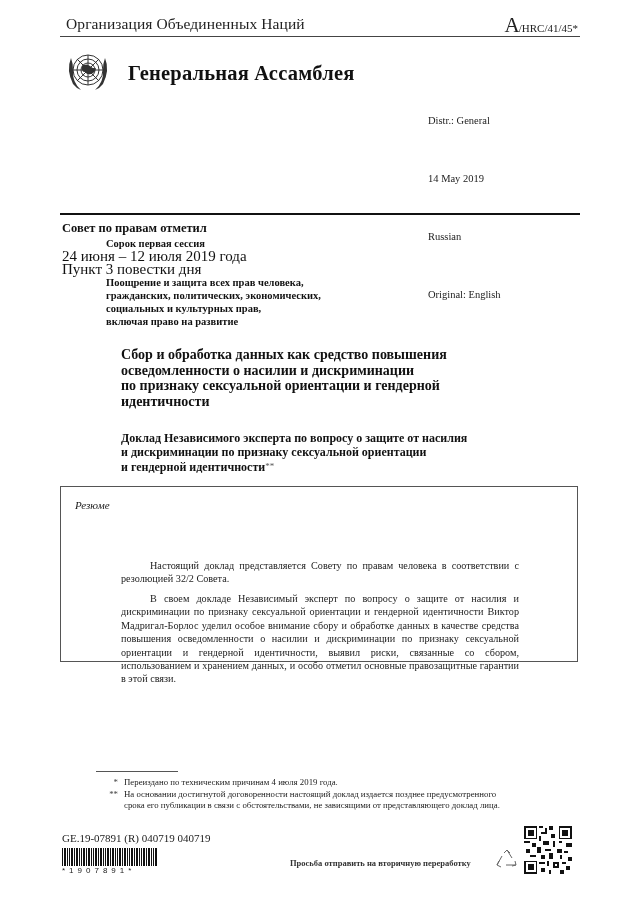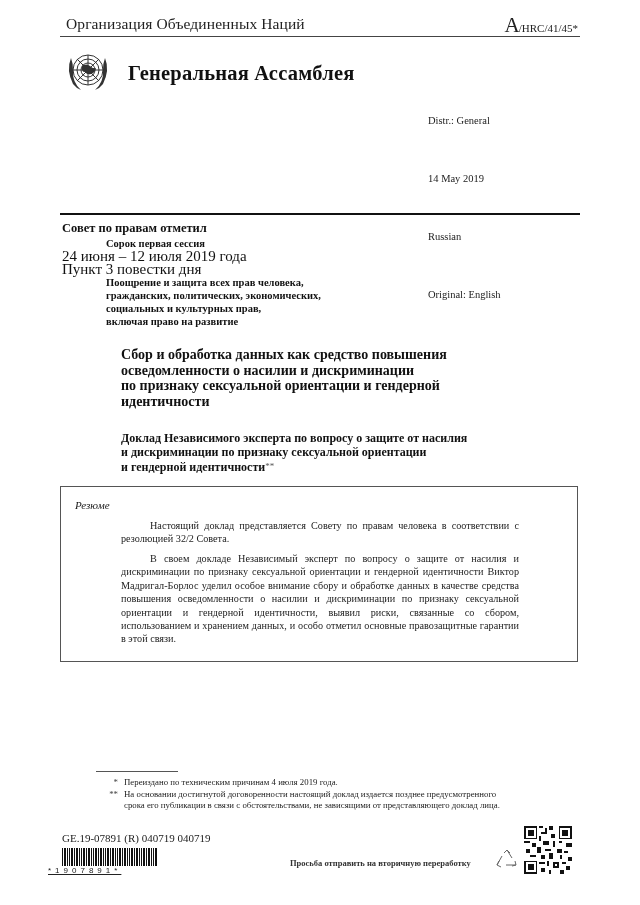--- a/index.html
+++ b/index.html
@@ -19,31 +19,31 @@
     .rule-thick { left: 60px; top: 213px; width: 520px; height: 2px; background: #111; }
     .council { left: 62px; top: 222px; font-size: 12px; line-height: 13px; color: #111; }
     .council .c-title { font-weight: bold; font-size: 12.5px; margin-bottom: 2px; }
     .council .c-bold { font-weight: bold; font-size: 10.5px; margin-left: 44px; }
     .council .c-reg { font-size: 15px; }
     .main-title { left: 121px; top: 347px; font-size: 14px; line-height: 15.5px; font-weight: bold; color: #111; width: 400px; }
     .subtitle { left: 121px; top: 431px; font-size: 12px; line-height: 14px; font-weight: bold; color: #111; width: 420px; }
     .subtitle sup { font-weight: normal; font-size: 9px; color: #555; vertical-align: 2px; }
     .summary-box { left: 60px; top: 486px; width: 518px; height: 176px; border: 1.5px solid #555; box-sizing: border-box; }
     .resume { left: 75px; top: 499px; font-size: 11px; font-style: italic; color: #222; }
-    .para { left: 121px; width: 398px; font-size: 10.2px; line-height: 13.4px; color: #222; text-align: justify; }
+    .para { left: 121px; width: 398px; font-size: 10.2px; line-height: 13.4px; color: #222; text-align: justify; margin-top: 40px; }
     .para .indent { display: inline-block; width: 29px; }
     .p1 { top: 519px; }
     .p2 { top: 552px; }
     .fn-rule { left: 96px; top: 771px; width: 82px; height: 1px; background: #555; }
     .footnotes { left: 96px; top: 777px; width: 420px; font-size: 8.8px; line-height: 11.5px; color: #222; }
     .fn { display: flex; }
     .fn .mark { width: 22px; text-align: right; padding-right: 6px; flex: none; color: #444; }
     .job { left: 62px; top: 832px; font-size: 11px; color: #222; white-space: nowrap; }
     .barcode { left: 62px; top: 848px; width: 96px; height: 18px; }
-    .barnum { left: 48px; top: 866px; width: 96px; font-size: 8px; color: #222; letter-spacing: 4px; font-family: "Liberation Sans", sans-serif; text-decoration: underline; }
+    .barnum { left: 62px; top: 866px; width: 96px; font-size: 8px; color: #222; letter-spacing: 4px; font-family: "Liberation Sans", sans-serif; }
     .recycle-text { left: 290px; top: 858px; font-size: 8.5px; font-weight: bold; color: #333; white-space: nowrap; }
     .recycle-icon { left: 495px; top: 848px; width: 24px; height: 24px; }
     .qr { left: 524px; top: 826px; width: 48px; height: 48px; }
   </style>
 </head>
 <body>
 
 <div class="abs org-name">Организация Объединенных Наций</div>
 <div class="abs symbol"><span class="big">A</span><span>/HRC/41/45*</span></div>
 <div class="abs rule-top"></div>

